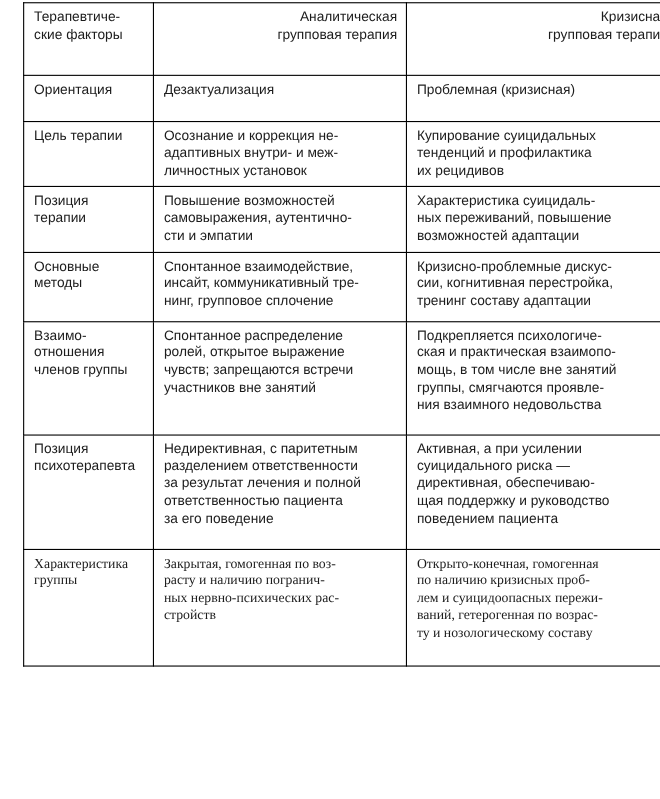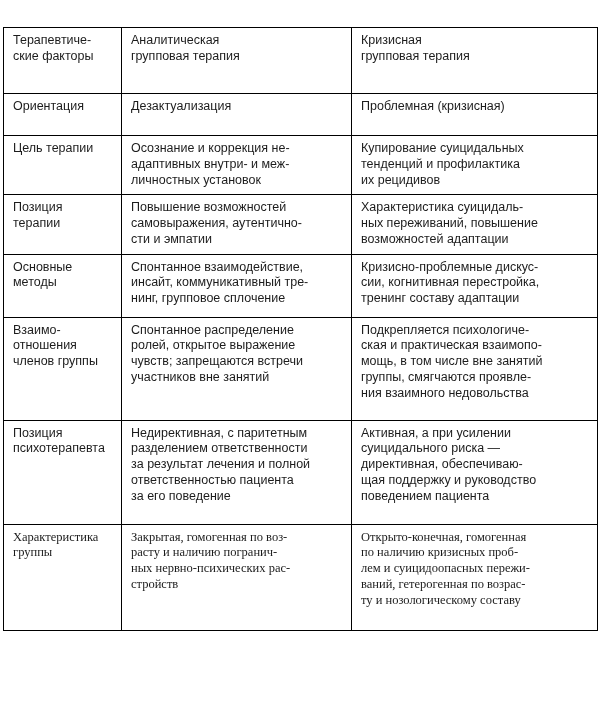--- a/index.html
+++ b/index.html
@@ -7,22 +7,21 @@
     padding: 0;
     background: #ffffff;
   }
   body {
     width: 600px;
     height: 726px;
     font-family: "Liberation Sans", sans-serif;
     color: #1c1c1c;
   }
   .sheet {
-    padding: 2px 3px;
-    margin-top: 25px;
+    padding: 2px 21px;
   }
   table.cmp {
     width: 594px;
     border-collapse: collapse;
     table-layout: fixed;
     border: 1px solid #000;
   }
   col.c1 { width: 118px; }
   col.c2 { width: 230px; }
   col.c3 { width: 246px; }
@@ -30,21 +29,21 @@
     border: 1px solid #000;
     vertical-align: top;
     padding: 5px 8px 6px 9px;
     font-size: 12.5px;
     line-height: 1.26;
     font-weight: 400;
     white-space: pre-line;
     text-align: left;
     overflow: hidden;
   }
-  th.center { text-align: left; }
+  th.center { text-align: right; }
   tr.hrow { height: 66px; }
   tr.r0 { height: 42px; }
   tr.r1 { height: 45px; }
   tr.r2 { height: 59px; }
   tr.r3 { height: 63px; }
   tr.r4 { height: 50px; }
   tr.r5 { height: 103px; }
   tr.r6 { height: 104px; }
   tr.r7 { height: 106px; font-family: Liberation Serif, serif; }
   tr.r8 { height: 53px; }

